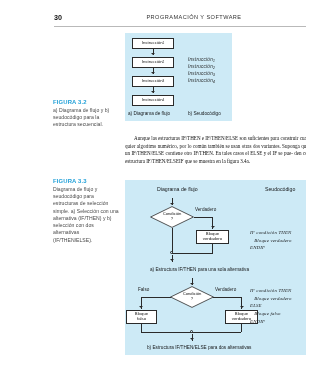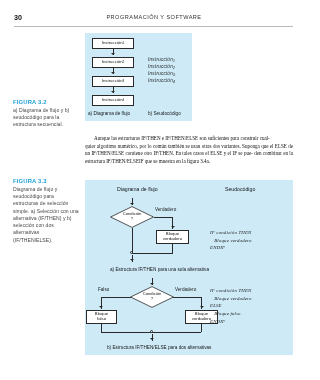--- a/index.html
+++ b/index.html
@@ -4,21 +4,21 @@
 <style>
   html,body{margin:0;padding:0;}
   body{
     width:306px;height:380px;
     background:#ffffff;
     font-family:"Liberation Sans", sans-serif;
     color:#1a1a1a;
     overflow:hidden;
     position:relative;
   }
-  .page{position:absolute;inset:0;}
+  .page{position:absolute;inset:0;margin-left:40px;}
 
   
   .runhead{position:absolute;left:14px;top:13px;width:280px;height:12px;}
   .folio{position:absolute;left:0;top:0;font-size:7.2px;font-weight:bold;letter-spacing:.1px;color:#111;}
   .runtitle{position:absolute;left:0;right:0;top:1px;text-align:center;font-size:5.6px;letter-spacing:.45px;color:#333;}
   .rule{position:absolute;left:14px;top:26px;width:279px;height:1px;background:#b9b9b9;}
 
   
   .capcol{position:absolute;left:13px;width:66px;}
   .captitle{color:#21a0d8;font-size:5.9px;font-weight:bold;letter-spacing:.15px;margin-bottom:2px;}

